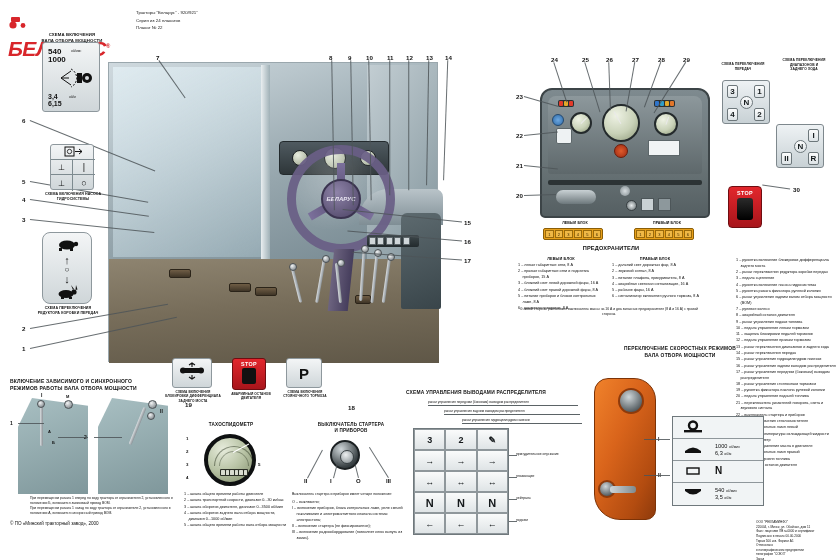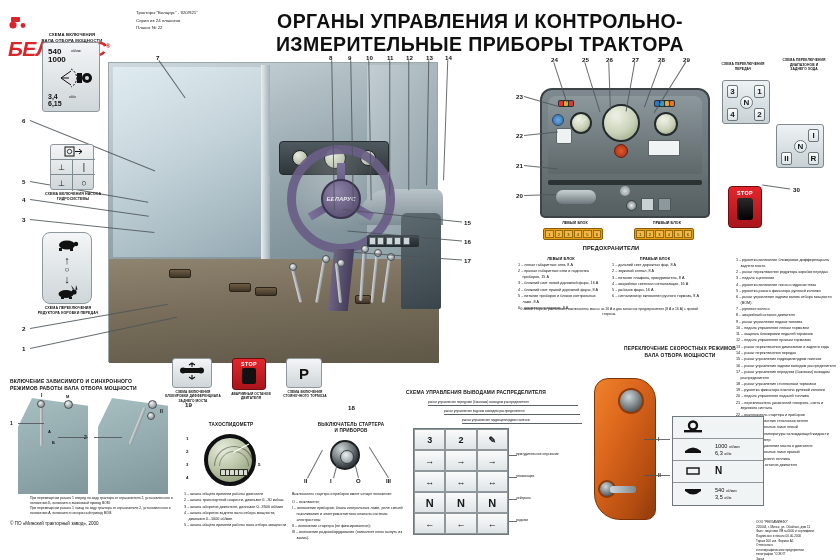--- a/index.html
+++ b/index.html
@@ -285,24 +285,20 @@
       </span><span>БЕЛАРУС</span><span class="logo-reg">®</span>
     </div>
   </div>
 
   <div class="abs hdr-meta">
     <div>Тракторы "Беларус" - 920/921"</div>
     <div>Серия из 24 плакатов</div>
     <div>Плакат № 22</div>
   </div>
 
-  <div class="abs main-title">
-    <div>ОРГАНЫ УПРАВЛЕНИЯ И КОНТРОЛЬНО-</div>
-    <div>ИЗМЕРИТЕЛЬНЫЕ ПРИБОРЫ ТРАКТОРА</div>
-  </div>
 
   <div class="abs cabin">
     <div class="abs cab-glass"></div>
     <div class="abs cab-rwall"></div>
     <div class="abs cab-pillar"></div>
     <div class="abs cab-floor"></div>
     <div class="abs fender"></div>
     <div class="abs seat"></div>
 
     <div class="abs dash-panel">

